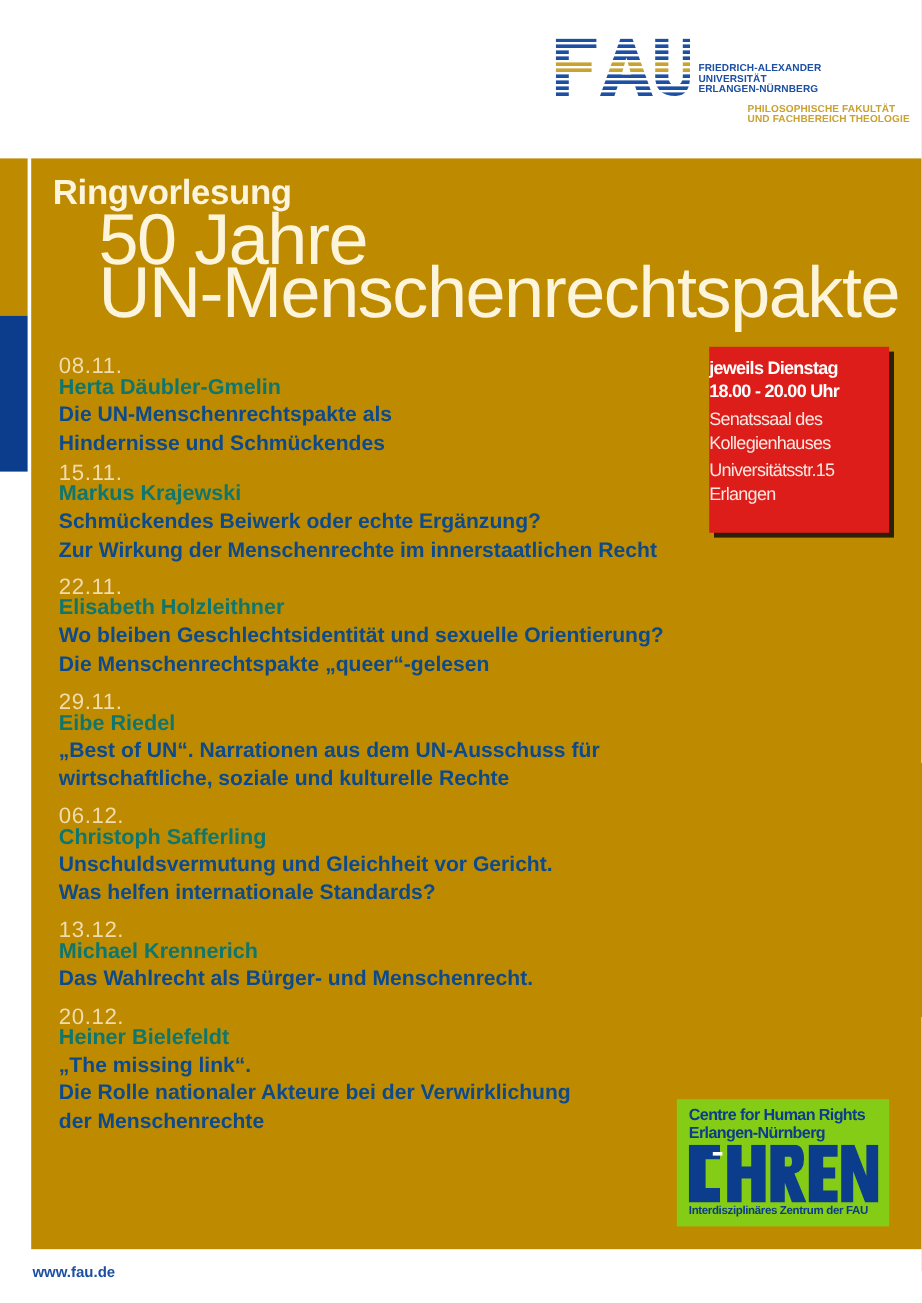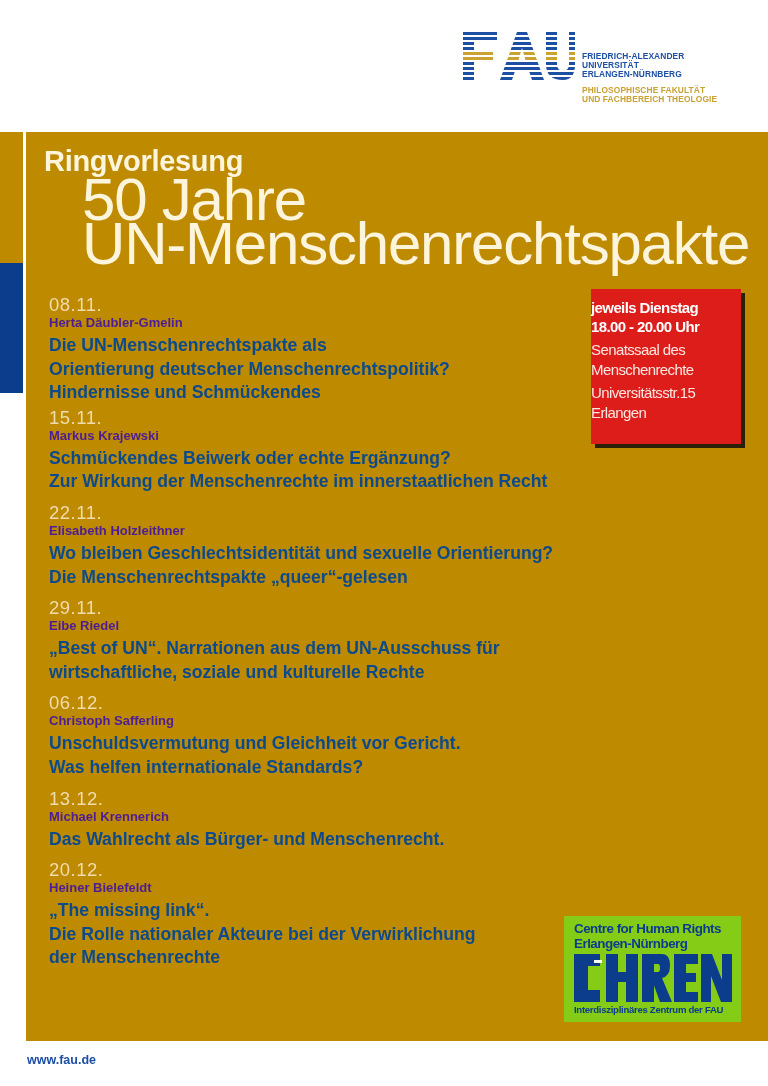--- a/index.html
+++ b/index.html
@@ -3,36 +3,36 @@
   <meta charset="utf-8">
   <style>
     * { margin: 0; padding: 0; box-sizing: border-box; }
     html, body { width: 768px; height: 1086px; background: #ffffff; overflow: hidden; }
     body { position: relative; font-family: "Liberation Sans", sans-serif; }
 
     
     .fau-logo { position: absolute; left: 463px; top: 32px; width: 112px; height: 48px; }
     .fau-text { position: absolute; left: 582px; top: 52px; font-family: "Liberation Sans", sans-serif; font-weight: bold; font-size: 8.4px; line-height: 9.2px; letter-spacing: 0.1px; }
     .fau-text .blue { color: #1d4fa3; }
-    .fau-text .gold { color: #c9a232; margin-top: 6px; }
+    .fau-text .gold { color: #c9a232; margin-top: 6px; margin-left: 41px; }
 
     
     .strip-gold { position: absolute; left: 0; top: 132px; width: 23px; height: 131px; background: #be8a00; }
     .strip-blue { position: absolute; left: 0; top: 263px; width: 23px; height: 130px; background: #0b3d8c; }
 
     
     .panel { position: absolute; left: 26px; top: 132px; width: 742px; height: 909px; background: #be8a00; }
 
     .title-kicker { position: absolute; left: 44px; top: 144px; color: #fdf4dc; font-weight: bold; font-size: 29px; letter-spacing: -0.3px; line-height: 34px; }
     .title-main { position: absolute; left: 42px; top: 178px; color: #fdf4dc; font-weight: normal; font-size: 60px; line-height: 44px; letter-spacing: -1.2px; margin-left: 40px; }
 
     .lectures { position: absolute; left: 49px; top: 296px; width: 620px; }
     .lecture { margin-bottom: 4px; }
     .lecture .date { color: #f0dcae; font-size: 18.5px; line-height: 17px; letter-spacing: 0.5px; font-weight: normal; }
-    .lecture .speaker { color: #4c1d95; font-size: 13px; font-weight: bold; line-height: 19px; }
+    .lecture .speaker { color: #0f766e; font-size: 18px; font-weight: bold; line-height: 19px; }
     .lecture .topic { color: #0c4a8c; font-size: 17.6px; font-weight: bold; line-height: 23.6px; margin-top: 2px; white-space: nowrap; }
 
     
     .info-box { position: absolute; left: 591px; top: 289px; width: 150px; height: 155px; background: #dc1d1a; box-shadow: 4px 4px 0 #2c2008; text-align: left; color: #fbe6e0; font-family: "Liberation Sans", sans-serif; font-weight: bold; padding-top: 9px; }
     .info-box .line-strong { font-size: 15px; line-height: 19px; letter-spacing: -0.6px; color: #ffffff; }
     .info-box .line { font-size: 15px; line-height: 19.5px; letter-spacing: -0.6px; font-weight: normal; }
     .info-box .gap { height: 4px; }
 
     
     .chren { position: absolute; left: 564px; top: 916px; width: 177px; height: 106px; background: #84cc16; color: #0b3d8c; padding: 6px 0 0 10px; }
@@ -90,21 +90,20 @@
   <div>50 Jahre</div>
   <div>UN-Menschenrechtspakte</div>
 </div>
 
 <div class="lectures">
   <div class="lecture">
     <div class="date">08.11.</div>
     <div class="speaker">Herta Däubler-Gmelin</div>
     <div class="topic">
       <div>Die UN-Menschenrechtspakte als</div>
-      <div>Orientierung deutscher Menschenrechtspolitik?</div>
       <div>Hindernisse und Schmückendes</div>
     </div>
   </div>
   <div class="lecture">
     <div class="date">15.11.</div>
     <div class="speaker">Markus Krajewski</div>
     <div class="topic">
       <div>Schmückendes Beiwerk oder echte Ergänzung?</div>
       <div>Zur Wirkung der Menschenrechte im innerstaatlichen Recht</div>
     </div>
@@ -149,21 +148,21 @@
       <div>der Menschenrechte</div>
     </div>
   </div>
 </div>
 
 <div class="info-box">
   <div class="line-strong">jeweils Dienstag</div>
   <div class="line-strong">18.00 - 20.00 Uhr</div>
   <div class="gap"></div>
   <div class="line">Senatssaal des</div>
-  <div class="line">Menschenrechte</div>
+  <div class="line">Kollegienhauses</div>
   <div class="gap"></div>
   <div class="line">Universitätsstr.15</div>
   <div class="line">Erlangen</div>
 </div>
 
 <div class="chren">
   <div class="head">Centre for Human Rights</div>
   <div class="head">Erlangen-Nürnberg</div>
   <div class="mark">
     <svg width="158" height="48" viewBox="0 0 158 48" aria-label="CHREN">

